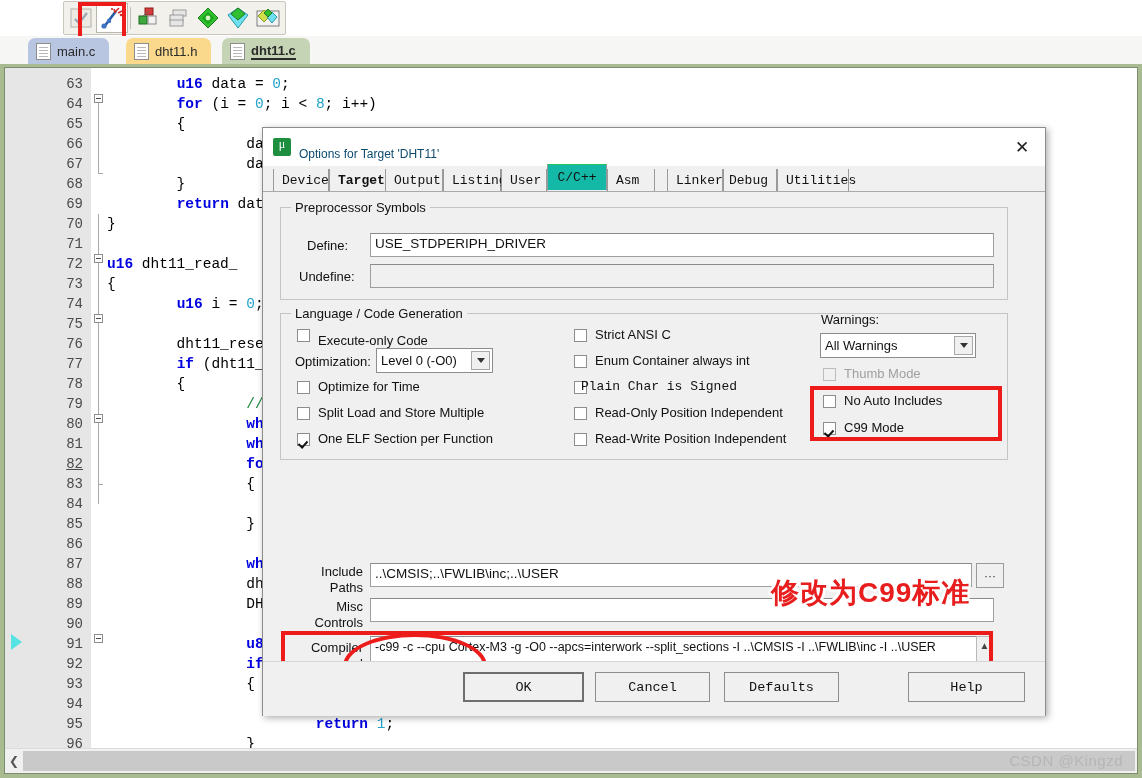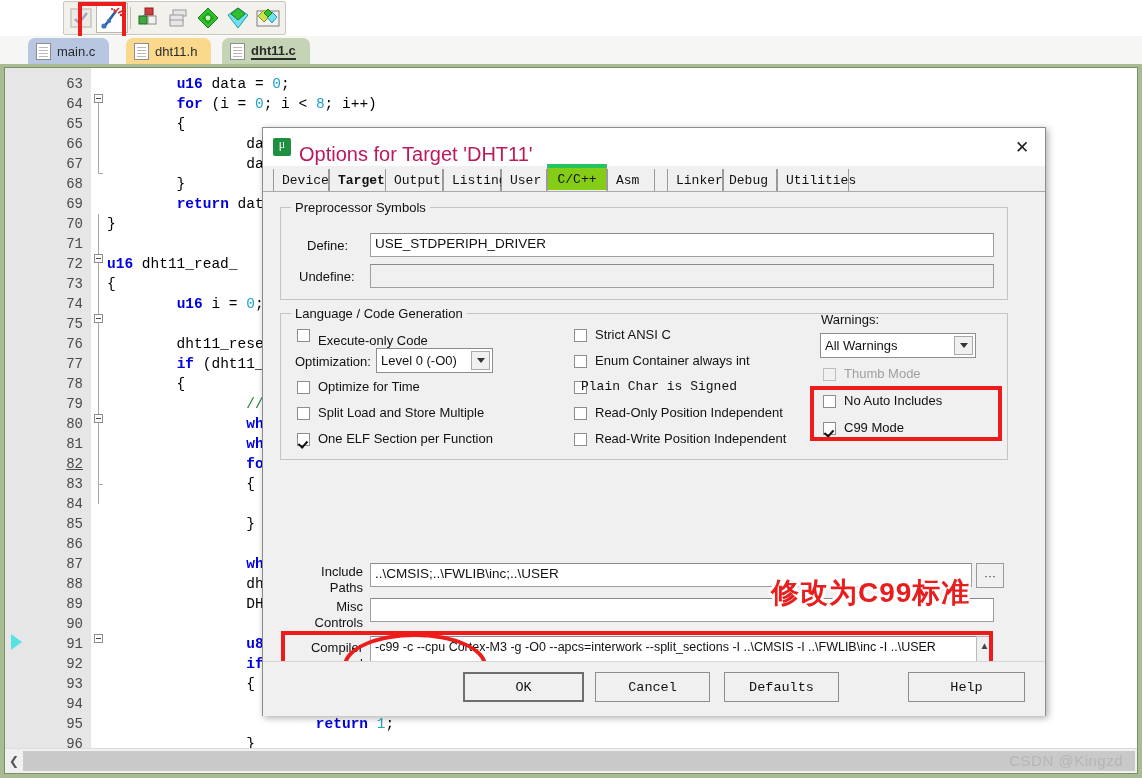--- a/index.html
+++ b/index.html
@@ -269,22 +269,22 @@
   .dlg-icon::after {
     content: "μ";
     position: absolute;
     left: 0; right: 0; top: -1px;
     text-align: center;
     color: #ffffff;
     font-size: 12px;
     font-family: "Liberation Serif", serif;
   }
   .dlg-title-text {
-    font-size: 20px;
-    color: #be185d;
+    font-size: 12px;
+    color: #0c4a6e;
     margin-top: 14px;
   }
   .dlg-close {
     position: absolute;
     right: 0; top: 0;
     width: 46px; height: 38px;
     display: flex; align-items: center; justify-content: center;
     font-size: 17px;
     color: #222222;
   }
@@ -307,22 +307,22 @@
     font-size: 13px;
     color: #111111;
     background: #f0f0f0;
     border-left: 1px solid #9a9a9a;
     border-right: 1px solid #9a9a9a;
     box-sizing: border-box;
   }
   .dtab.sel {
     height: 27px;
     bottom: 0;
-    background: #84cc16;
-    border-top: 4px solid #22c55e;
+    background: #14b8a6;
+    border-top: 1px solid #22c55e;
     border-bottom: 1px solid #f0f0f0;
     z-index: 3;
   }
 
   .dlg-body {
     position: relative;
     height: 468px;
     background: #f0f0f0;
     border-top: 1px solid #f0f0f0;
   }

